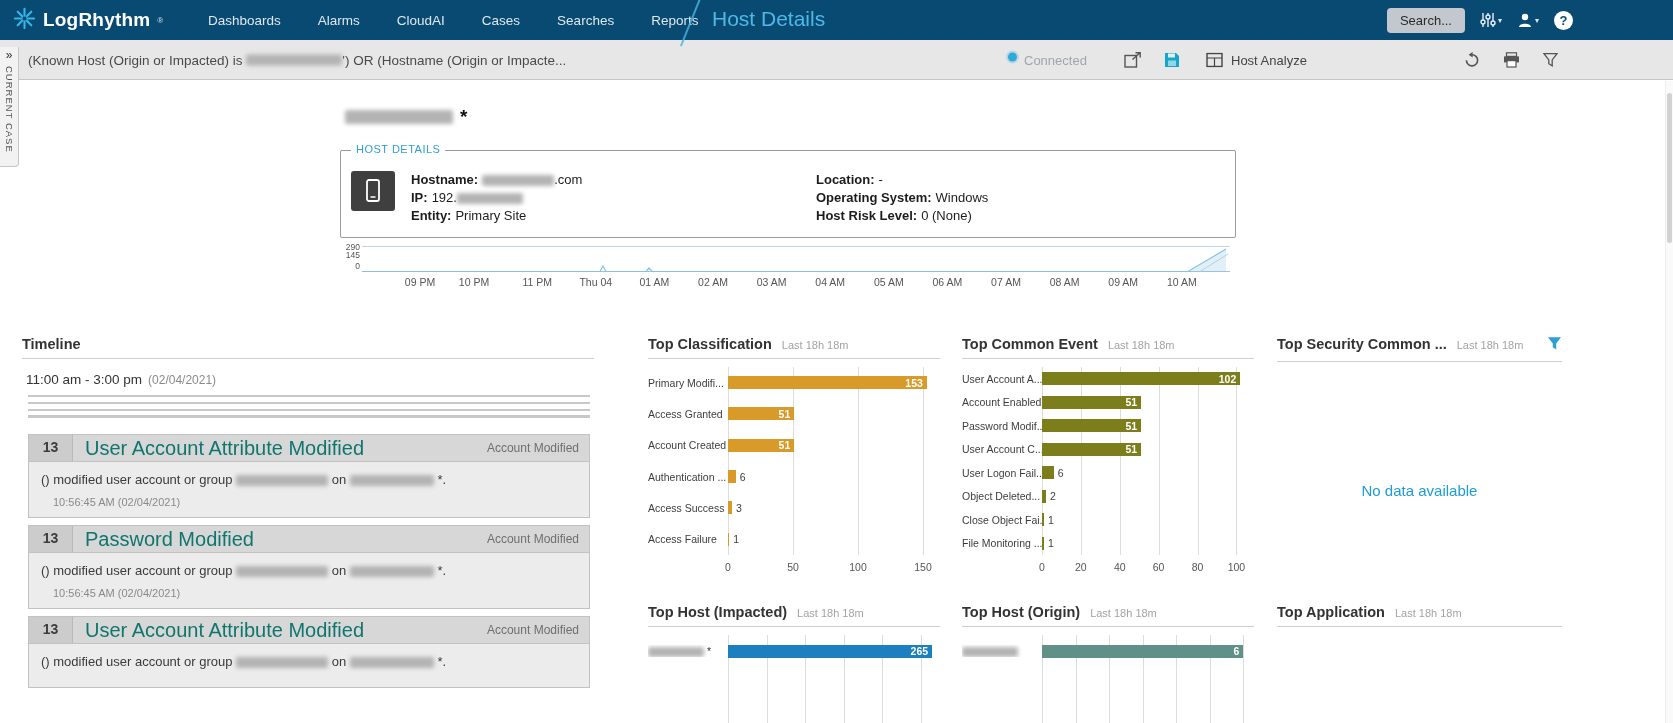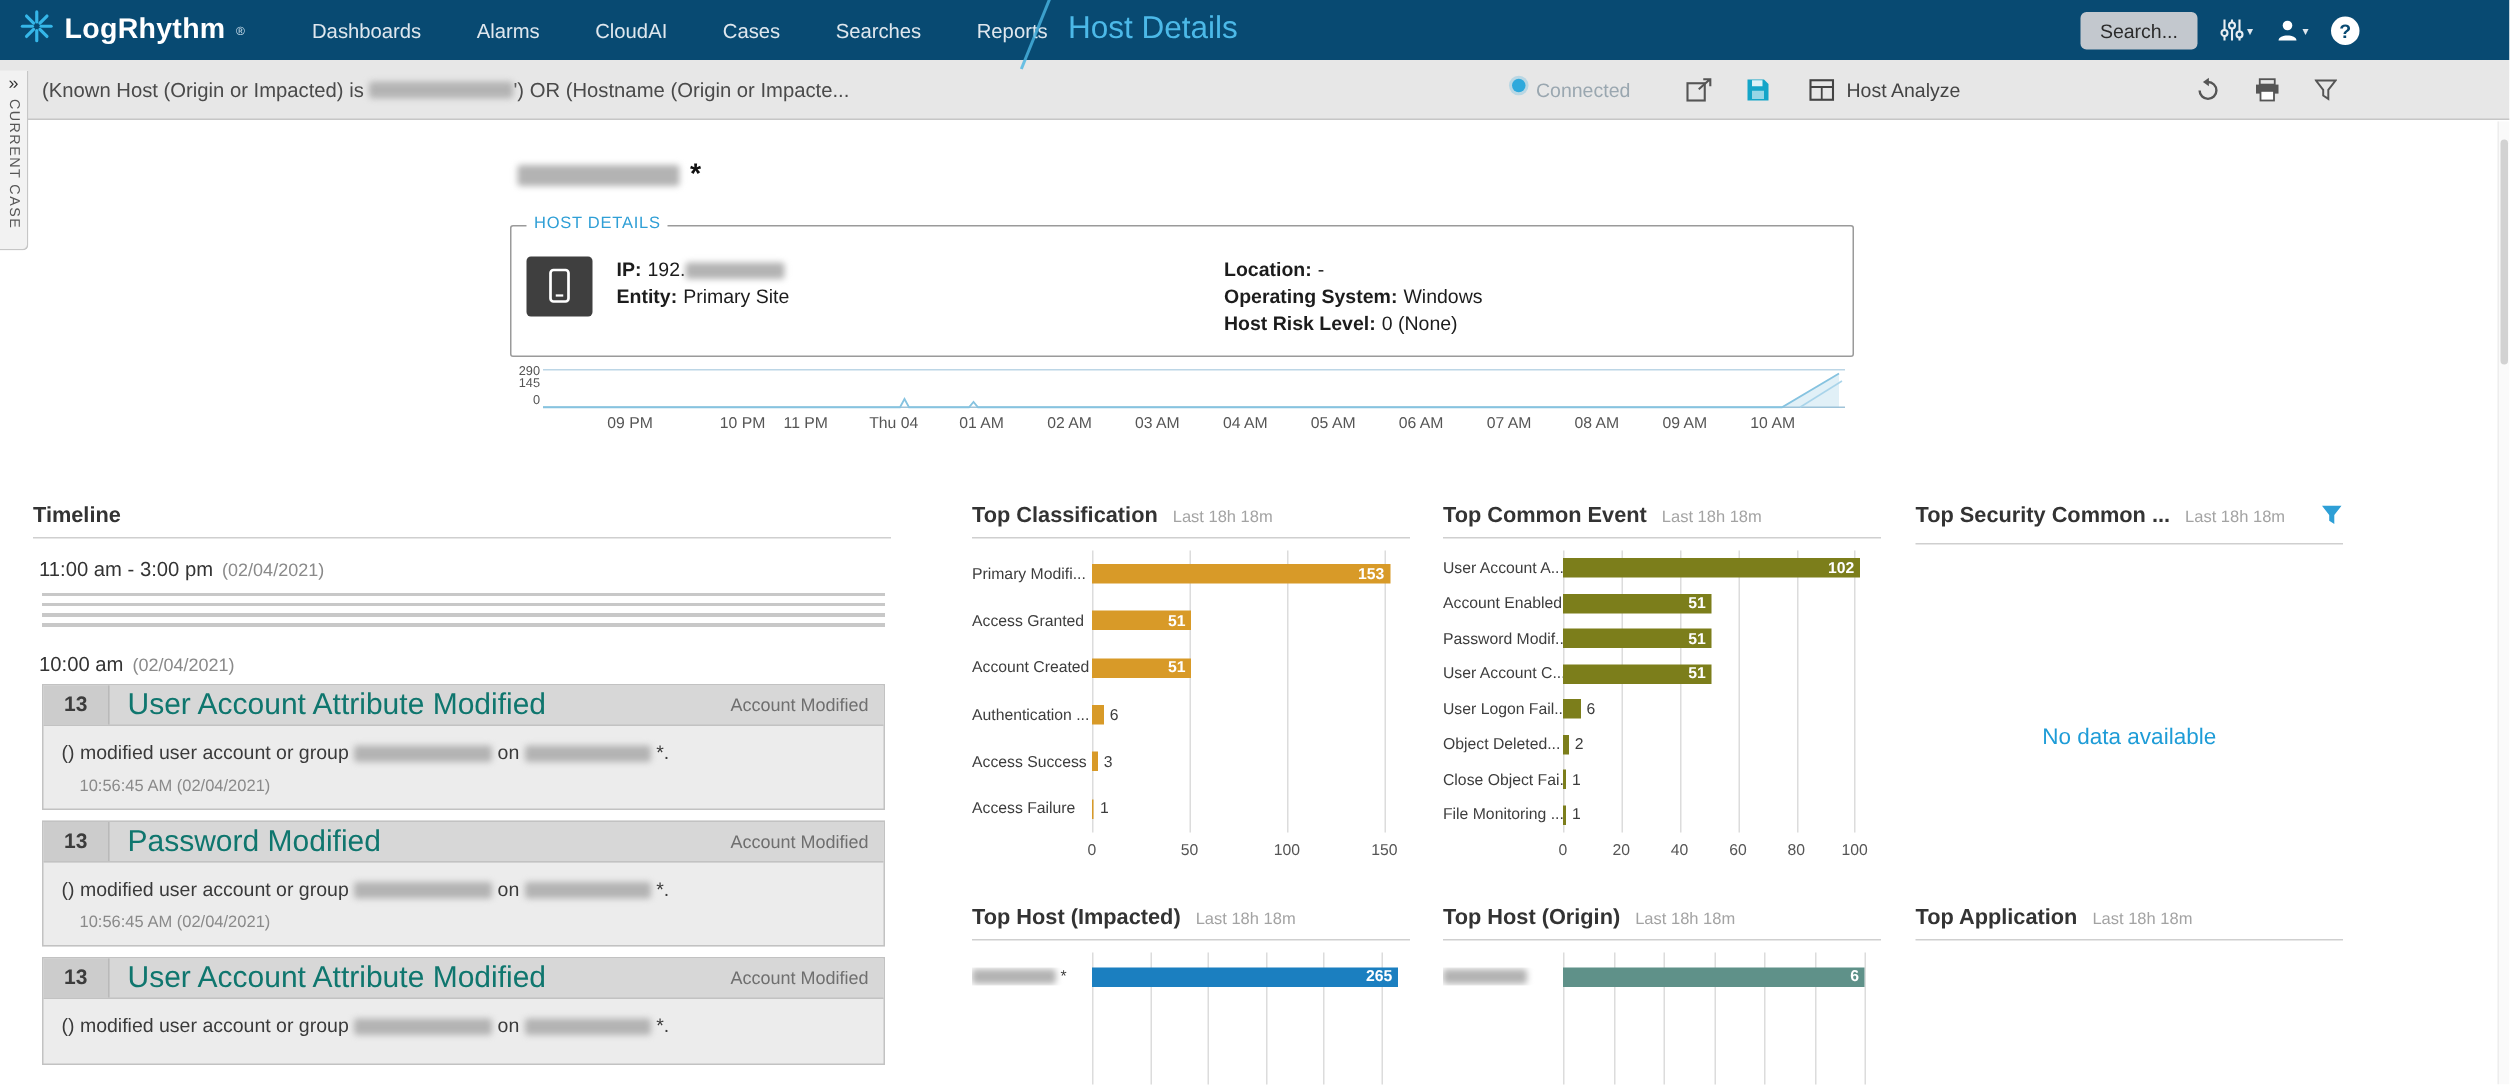--- a/index.html
+++ b/index.html
@@ -234,20 +234,23 @@
     <div class="host-panel-label">HOST DETAILS</div>
     <div class="host-grid">
       <div class="host-icon">
         <svg width="18" height="26" viewBox="0 0 18 26">
             <rect x="3" y="2" width="12" height="21" rx="2" fill="none" stroke="#fff" stroke-width="1.8"></rect>
             <line x1="6.5" y1="19" x2="11.5" y2="19" stroke="#fff" stroke-width="1.5"></line>
           </svg>
       </div>
       <div class="host-col host-col1">
         <div>
+          <b>Hostname:</b><span class="redact" style="width:72px;"></span><span>.com</span>
+        </div>
+        <div>
           <b>IP:</b><span>192.</span><span class="redact" style="width:66px;"></span>
         </div>
         <div>
           <b>Entity:</b><span>Primary Site</span>
         </div>
       </div>
       <div class="host-col">
         <div>
           <b>Location:</b><span>-</span>
         </div>
@@ -269,21 +272,21 @@
     </div>
     <div class="spark-plot">
       <svg width="868" height="26" viewBox="0 0 868 26" preserveAspectRatio="none" style="position:absolute; inset:0;">
         <path d="M826 24.5 L864 2 L864 24.5 Z" fill="rgba(134,195,224,0.25)"></path>
         <path d="M0 24.5 L238 24.5 L241 19 L244 24.5 L284 24.5 L287 21 L290 24.5 L826 24.5 L864 2" fill="none" stroke="#86c3e0" stroke-width="1.2"></path>
         <path d="M838 24.5 L866 7" stroke="#a9d4ea" stroke-width="1" fill="none"></path>
       </svg>
     </div>
     <div class="spark-x">
         <span class="spark-xlab" style="left: 80px;">09 PM</span>
-        <span class="spark-xlab" style="left: 155px;">10 PM</span>
+        <span class="spark-xlab" style="left: 134px;">10 PM</span>
         <span class="spark-xlab" style="left: 197.2px;">11 PM</span>
         <span class="spark-xlab" style="left: 255.8px;">Thu 04</span>
         <span class="spark-xlab" style="left: 314.4px;">01 AM</span>
         <span class="spark-xlab" style="left: 373px;">02 AM</span>
         <span class="spark-xlab" style="left: 431.6px;">03 AM</span>
         <span class="spark-xlab" style="left: 490.2px;">04 AM</span>
         <span class="spark-xlab" style="left: 548.8px;">05 AM</span>
         <span class="spark-xlab" style="left: 607.4px;">06 AM</span>
         <span class="spark-xlab" style="left: 666px;">07 AM</span>
         <span class="spark-xlab" style="left: 724.6px;">08 AM</span>
@@ -293,23 +296,20 @@
   </div>
 
   <section class="col-timeline">
     <div class="sec-head">
       <span class="sec-title">Timeline</span>
     </div>
     <div class="tl-group">
       <span>11:00 am - 3:00 pm</span><span class="date">(02/04/2021)</span>
     </div>
     <div class="tl-stack"></div>
-    <div class="tl-group">
-      <span>10:00 am</span><span class="date">(02/04/2021)</span>
-    </div>
 
     <div class="tl-card">
       <div class="tl-card-head">
         <span class="tl-count">13</span>
         <span class="tl-card-title">User Account Attribute Modified</span>
         <span class="tl-tag">Account Modified</span>
       </div>
       <div class="tl-body">
         <span>() modified user account or group</span>
         <span class="redact" style="width:92px;"></span>

